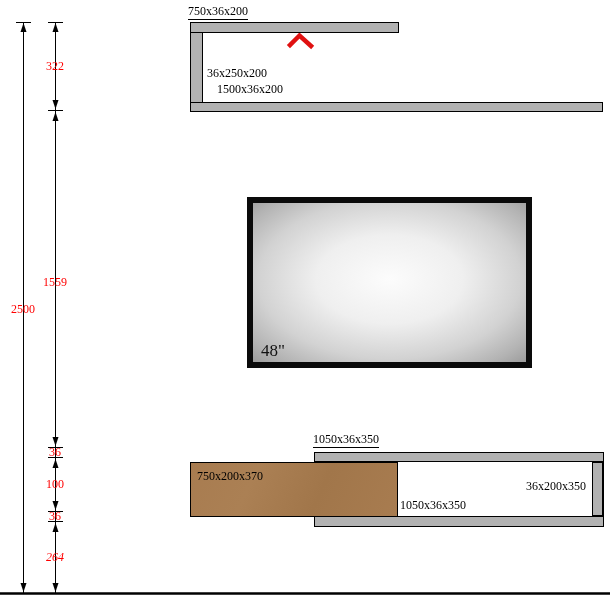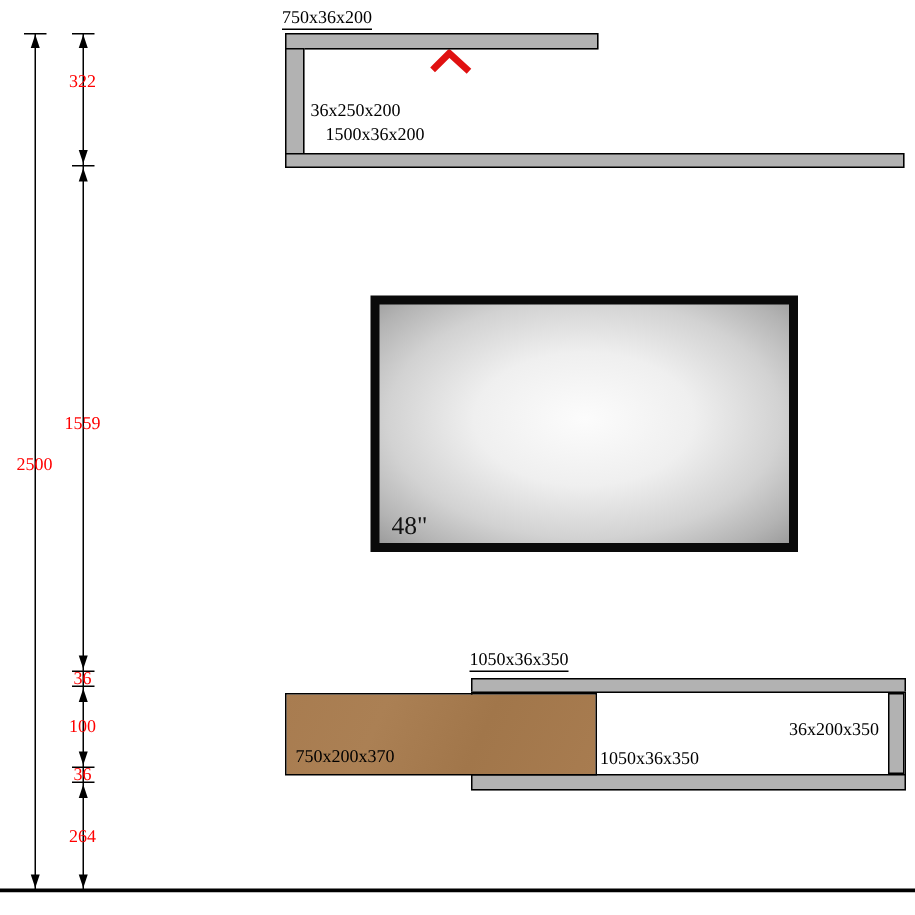--- a/index.html
+++ b/index.html
@@ -103,23 +103,23 @@
 
   <div class="bar" style="left:314px;top:452px;width:290px;height:10px;"></div>
   <div id="cab-white"></div>
   <div id="cab-right-strip"></div>
   <div class="bar" style="left:314px;top:516px;width:290px;height:11px;"></div>
   <div id="cab-brown"></div>
 
   <span class="lbl underlined" style="left:313px;top:433px;">1050x36x350</span>
   <span class="lbl" style="left:400px;top:499px;">1050x36x350</span>
   <span class="lbl" style="right:24px;top:480px;font-family:Liberation Serif, serif;">36x200x350</span>
-  <span class="lbl" style="left:197px;top:498px;text-align:right;">750x200x370</span>
+  <span class="lbl" style="left:197px;top:470px;text-align:right;">750x200x370</span>
 
   <span class="dim-lbl" style="left:23px;top:303px;">2500</span>
-  <span class="dim-lbl" style="left:55px;top:48px;">322</span>
+  <span class="dim-lbl" style="left:55px;top:60px;">322</span>
   <span class="dim-lbl" style="left:55px;top:276px;">1559</span>
   <span class="dim-lbl" style="left:55px;top:446px;">36</span>
   <span class="dim-lbl" style="left:55px;top:478px;">100</span>
   <span class="dim-lbl" style="left:55px;top:510px;">36</span>
-  <span class="dim-lbl" style="left:55px;top:551px;">264</span>
+  <span class="dim-lbl" style="left:55px;top:551px;font-style:italic;">264</span>
 
 </div>
 
 </body></html>

